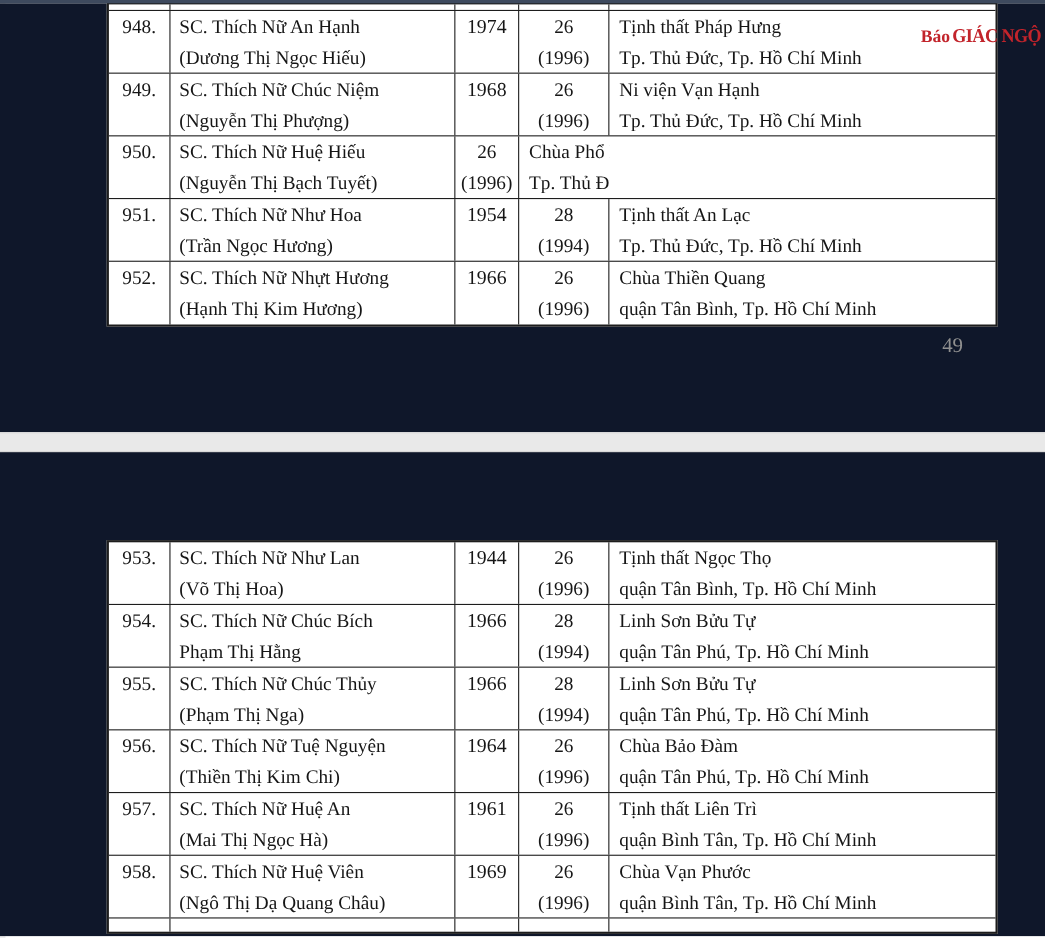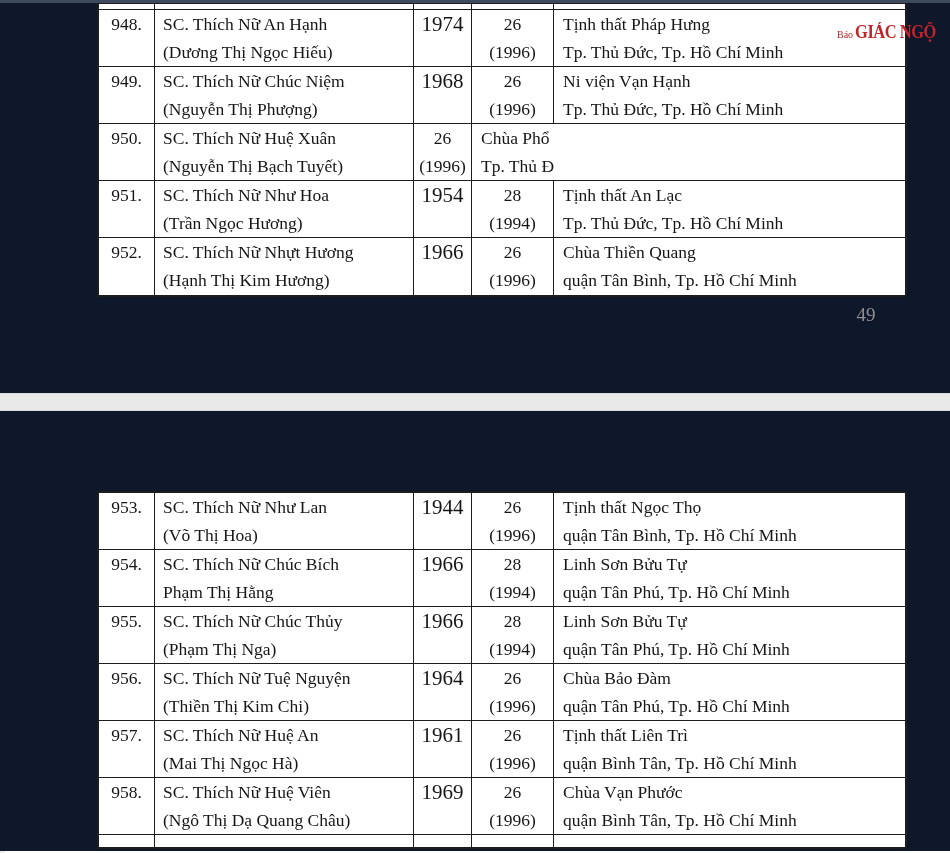--- a/index.html
+++ b/index.html
@@ -28,34 +28,34 @@
     display:grid;grid-template-columns:56px 259px 58px 82px 351px;
     height:57px;box-sizing:border-box;border-bottom:1.5px solid #1d1d1d;
   }
   .row:last-child{border-bottom:none;}
   .row.partial-top{height:6px;}
   .row.partial-bottom{height:12px;border-bottom:none;}
   .c{box-sizing:border-box;border-right:1.5px solid #1d1d1d;overflow:hidden;}
   .c:last-child{border-right:none;}
   .ln{height:28.2px;line-height:28.2px;font-size:17.5px;white-space:nowrap;}
   .c-no{text-align:center;font-size:17.5px;line-height:28.2px;}
-  .c-year{text-align:center;font-size:21px;line-height:28.2px;}
+  .c-year{text-align:center;font-size:18px;line-height:28.2px;}
   .c-ord{text-align:center;}
   .c-name{padding-left:8px;}
   .c-place{padding-left:9px;}
 
   .page-number{
     position:absolute;left:845px;top:301px;width:42px;text-align:center;
     font-size:19px;color:#8f8f8f;z-index:4;
   }
   .watermark{
     position:absolute;left:837px;top:23px;z-index:6;color:#c2242b;
     display:flex;align-items:baseline;gap:2px;white-space:nowrap;
   }
-  .watermark .wm-prefix{font-size:10px;font-weight:400;}
+  .watermark .wm-prefix{font-size:16px;font-weight:700;}
   .watermark .wm-title{font-size:16.5px;font-weight:700;letter-spacing:-0.5px;transform:scaleY(1.08);}
 </style>
 </head>
 <body>
 
 <div class="top-edge"></div>
 <div class="left-margin"></div>
 
 <div class="page page-1">
   <div class="tbl tbl-1">
@@ -98,21 +98,21 @@
       </div>
       <div class="c c-place">
         <div class="ln">Ni viện Vạn Hạnh</div>
         <div class="ln">Tp. Thủ Đức, Tp. Hồ Chí Minh</div>
       </div>
     </div>
 
     <div class="row">
       <div class="c c-no">950.</div>
       <div class="c c-name">
-        <div class="ln">SC. Thích Nữ Huệ Xuân</div>
+        <div class="ln">SC. Thích Nữ Huệ Hiếu</div>
         <div class="ln">(Nguyễn Thị Bạch Tuyết)</div>
       </div>
       <div class="c c-ord">
         <div class="ln">26</div>
         <div class="ln">(1996)</div>
       </div>
       <div class="c c-place">
         <div class="ln">Chùa Phổ Minh</div>
         <div class="ln">Tp. Thủ Đức, Tp. Hồ Chí Minh</div>
       </div>

